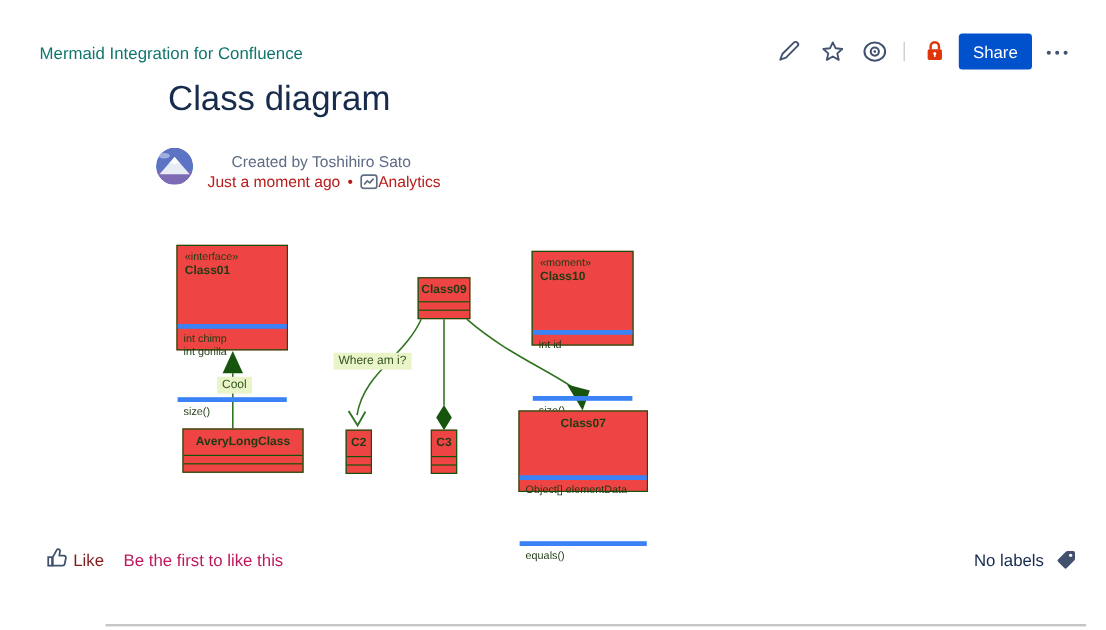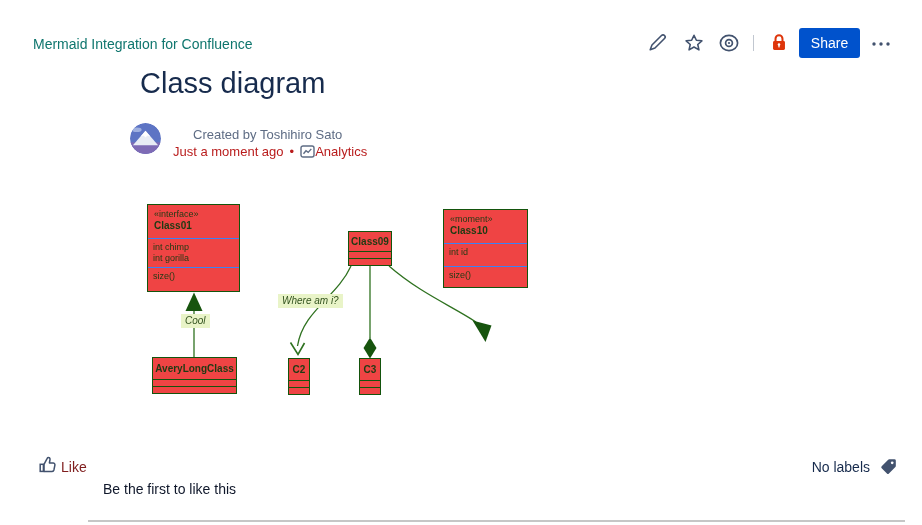--- a/index.html
+++ b/index.html
@@ -23,30 +23,30 @@
   .byline2 { left:173px; top:144px; font-size:13px; color:#b91c1c; display:flex; align-items:center; gap:6px; }
   .byline2 .analytics { display:flex; align-items:center; gap:0; cursor:pointer; }
 
   
   .diagram { left:0; top:0; width:922px; height:525px; pointer-events:none; }
   .uml { position:absolute; background:#ef4444; border:1px solid #13540c; color:#1e3b13; }
   .uml .hdr { padding:4px 0 0 6px; }
   .uml .ann { font-size:9px; line-height:11px; }
   .uml .nm  { font-size:10px; line-height:12px; font-weight:bold; }
   .uml .ttl { font-size:10px; font-weight:bold; display:flex; align-items:center; justify-content:center; }
-  .uml .sec { border-top:1px solid #3b82f6; font-size:9px; line-height:11px; padding:3px 0 0 5px; }
+  .uml .sec { border-top:4px solid #3b82f6; font-size:9px; line-height:11px; padding:3px 0 0 5px;margin-top:32px; }
   .uml .thin { border-top:1px solid #13540c; }
   .edge-label { position:absolute; background:#e9f4c8; color:#33531f; font-size:10px;
-                line-height:12px; padding:1px 4px;font-style:italic; }
+                line-height:12px; padding:1px 4px; }
   svg.edges { position:absolute; left:0; top:0; }
 
   
   .like-icon { left:37px; top:455px; }
   .like-label { left:61px; top:459px; font-size:14px; color:#7f1d1d; cursor:pointer; }
-  .like-hint { left:103px; top:481px; font-size:14px; color:#0f172a; }
+  .like-hint { left:103px; top:459px; font-size:14px; color:#be185d; }
   .labels-box { right:24px; top:457px; display:flex; align-items:center; gap:9px; }
   .labels-text { font-size:14px; color:#172B4D; }
   .bottom-rule { left:88px; top:520px; width:817px; height:2px; background:#C6C6C6; }
 </style>
 </head>
 <body>
 
 <span class="abs breadcrumb">Mermaid Integration for Confluence</span>
 
 <div class="abs icon-btn" style="left:644px;top:30px;">
@@ -158,38 +158,47 @@
       <div>size()</div>
     </div>
   </div>
 
   <div class="uml" style="left:348px;top:231px;width:44px;height:35px;">
     <div class="ttl" style="height:19px;">Class09</div>
     <div class="thin" style="height:7px;"></div>
     <div class="thin" style="height:7px;"></div>
   </div>
 
-  <div class="uml" style="left:152px;top:357px;width:85px;height:37px;">
+  <div class="uml" style="left:152px;top:357px;width:101px;height:37px;">
     <div class="ttl" style="height:21px;">AveryLongClass</div>
     <div class="thin" style="height:7px;"></div>
     <div class="thin" style="height:7px;"></div>
   </div>
 
   <div class="uml" style="left:288px;top:358px;width:22px;height:37px;">
     <div class="ttl" style="height:21px;">C2</div>
     <div class="thin" style="height:7px;"></div>
     <div class="thin" style="height:7px;"></div>
   </div>
 
   <div class="uml" style="left:359px;top:358px;width:22px;height:37px;">
     <div class="ttl" style="height:21px;">C3</div>
     <div class="thin" style="height:7px;"></div>
     <div class="thin" style="height:7px;"></div>
   </div>
 
+  <div class="uml" style="left:432px;top:342px;width:108px;height:68px;">
+    <div class="ttl" style="height:21px;">Class07</div>
+    <div class="sec" style="height:23px;">
+      <div>Object[] elementData</div>
+    </div>
+    <div class="sec" style="height:22px;">
+      <div>equals()</div>
+    </div>
+  </div>
 
   <div class="edge-label" style="left:181px;top:314px;">Cool</div>
   <div class="edge-label" style="left:278px;top:294px;">Where am i?</div>
 </div>
 
 <div class="abs like-icon">
   <svg width="21" height="21" viewBox="0 0 21 21">
     <path d="M7 9.3l3.2-5.9c.3-.6.9-.9 1.5-.8.9.1 1.5 1 1.3 1.9L12.4 8h3.8c1.1 0 1.9 1 1.7 2.1l-1 4.9c-.2.8-.9 1.4-1.7 1.4H7z" fill="none" stroke="#42526E" stroke-width="1.5" stroke-linejoin="round"></path>
     <rect x="3.2" y="9.3" width="3.2" height="7.1" fill="none" stroke="#42526E" stroke-width="1.5"></rect>
   </svg>

